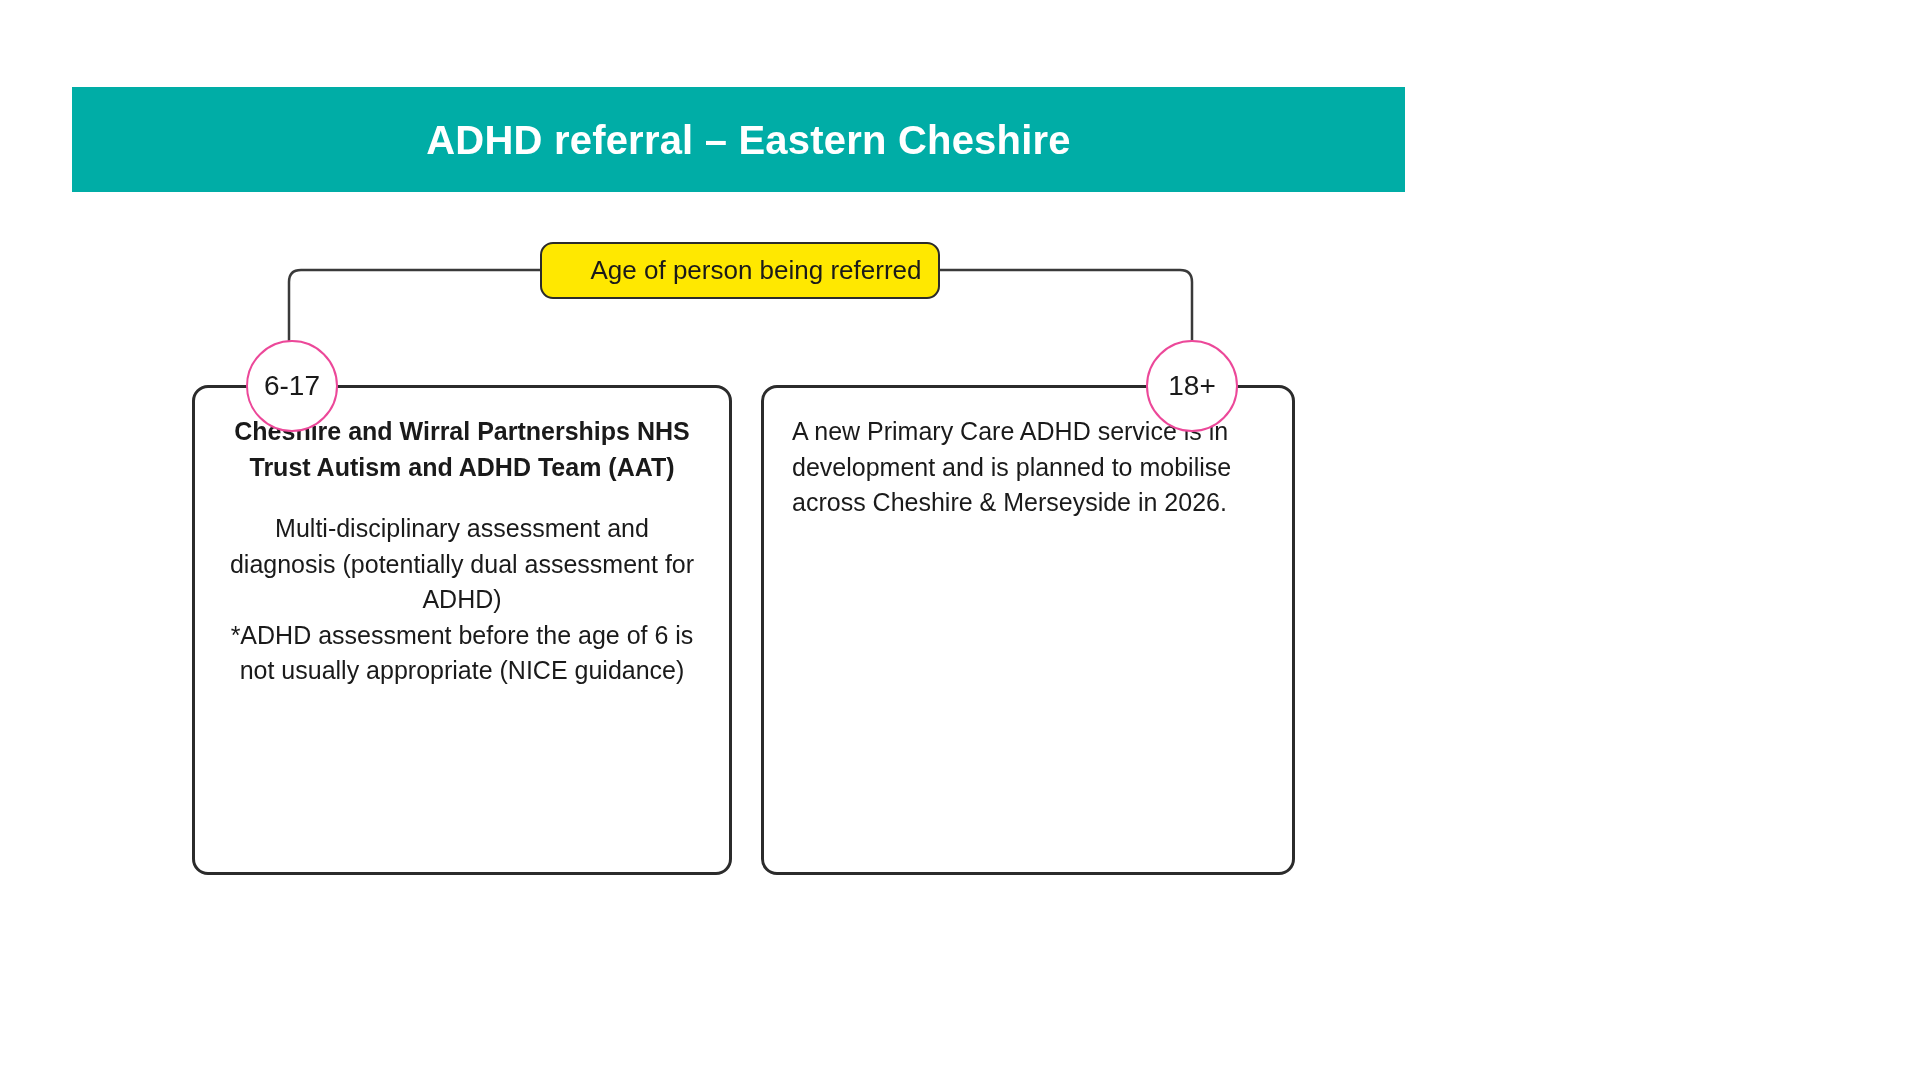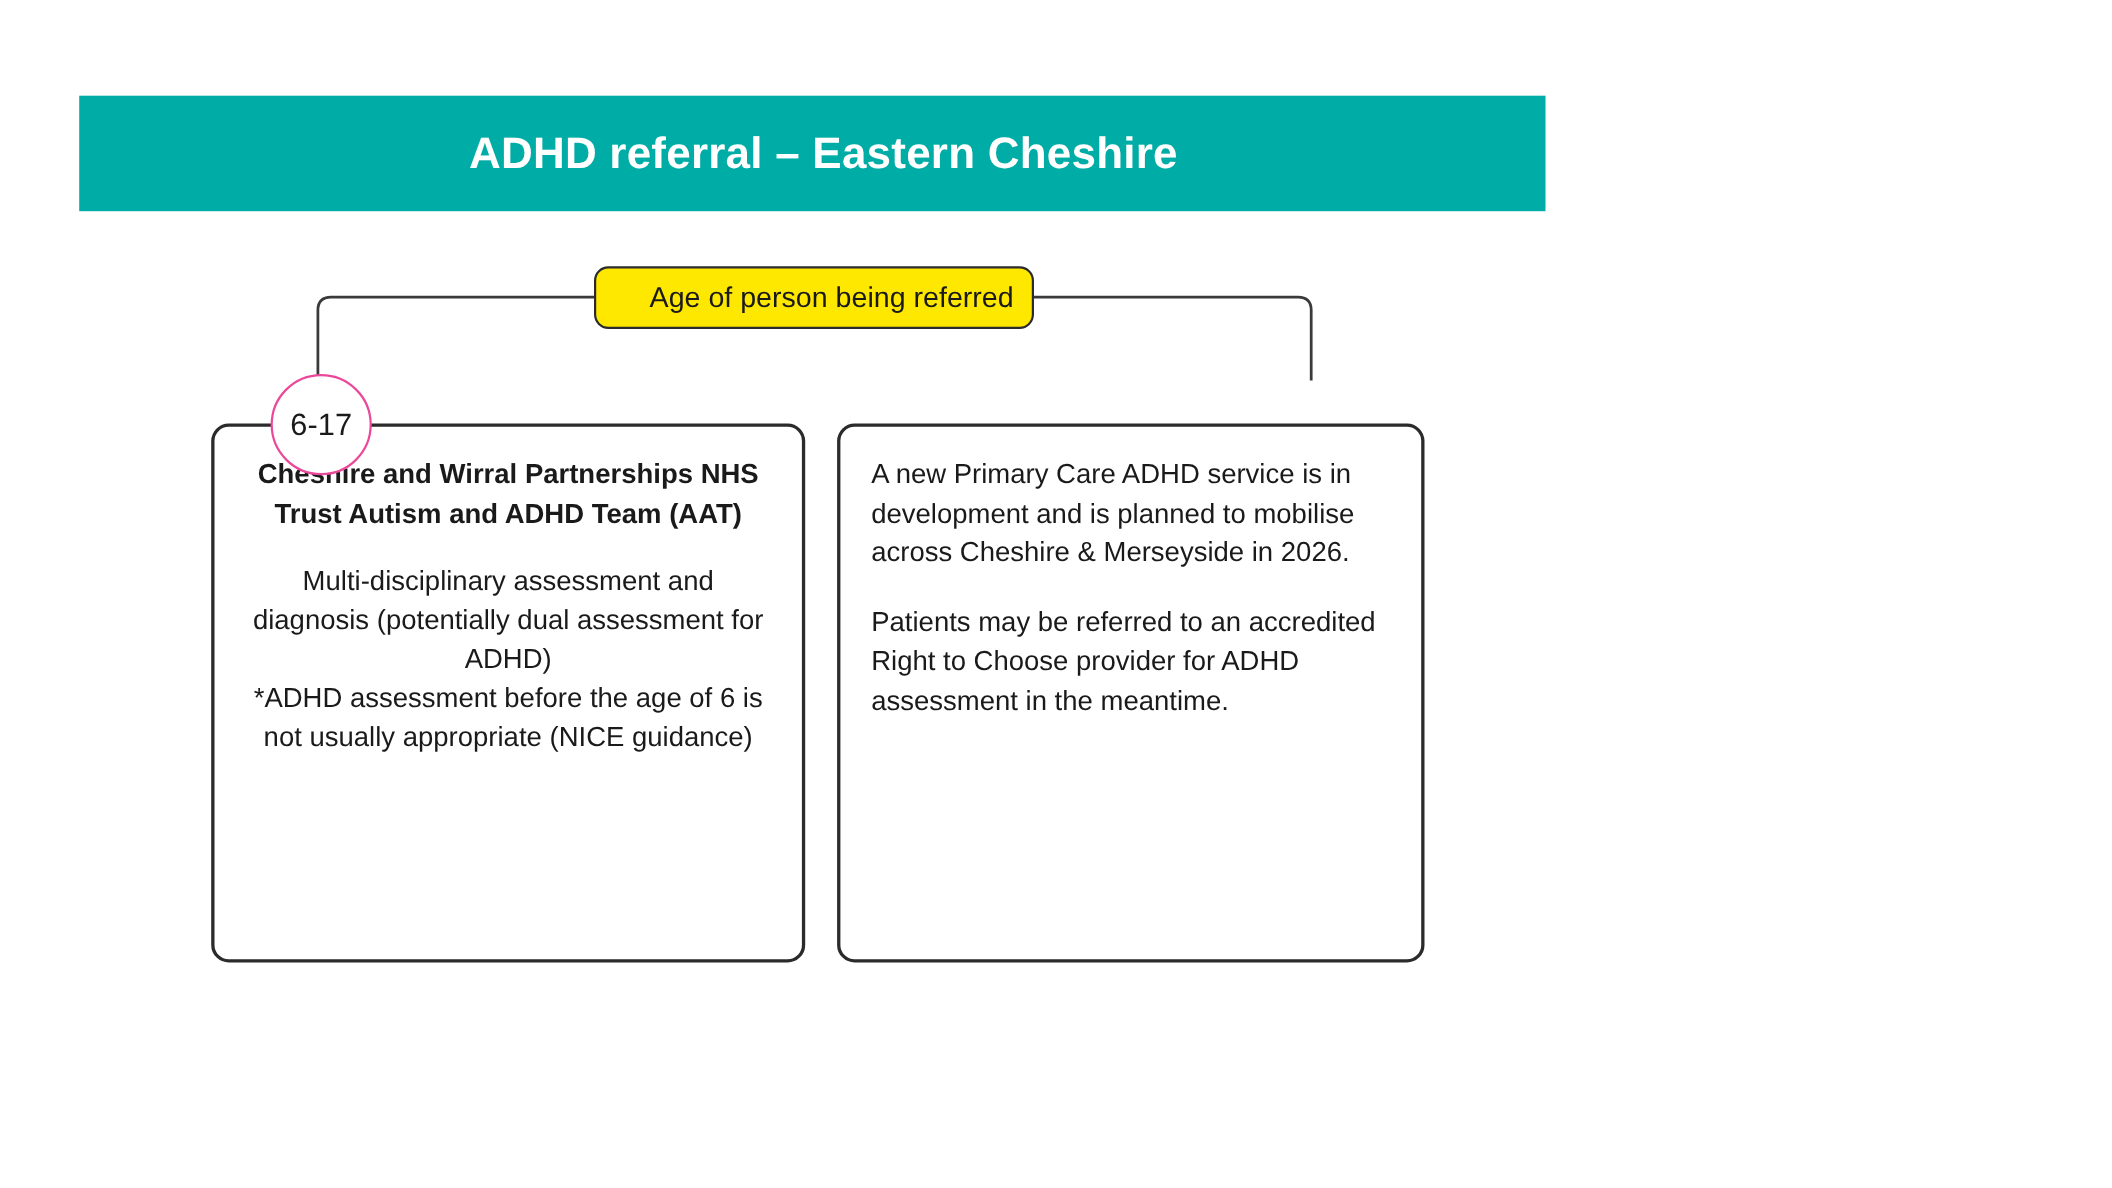--- a/index.html
+++ b/index.html
@@ -168,20 +168,22 @@
 
   <div id="box-child" class="outcome-box">
     <p class="box-heading">Cheshire and Wirral Partnerships NHS Trust Autism and ADHD Team (AAT)</p>
     <p class="box-body-center">Multi-disciplinary assessment and diagnosis (potentially dual assessment for ADHD)
 *ADHD assessment before the age of 6 is not usually appropriate (NICE guidance)</p>
   </div>
 
   <div id="box-adult" class="outcome-box">
     <p class="box-body-left">A new Primary Care ADHD service is in development and is planned to mobilise across Cheshire &amp; Merseyside in 2026.</p>
     <div class="body-spacer"></div>
-    <p class="box-body-left">Patients may be referred to an accredited Right to Choose provider for ADHD assessment in the meantime.</p>
   </div>
 
   <div id="circle-6-17" class="branch-circle">
     <span>6-17</span>
   </div>
+  <div id="circle-18" class="branch-circle">
+    <span>18+</span>
+  </div>
 
 </div>
 
 </body></html>

